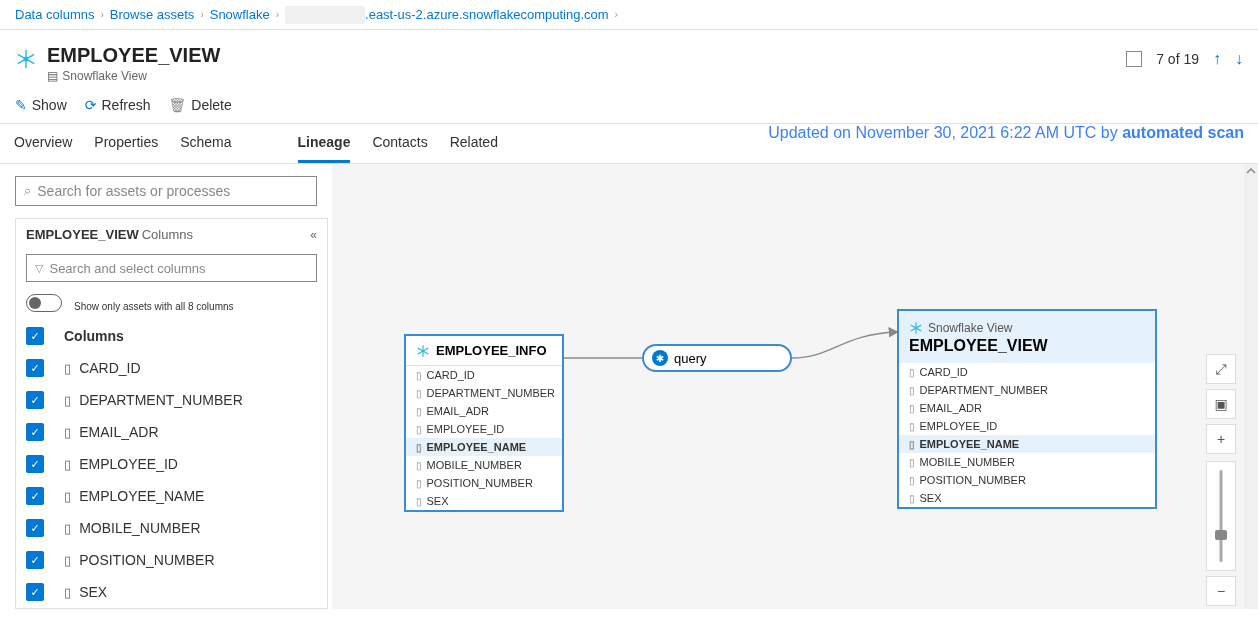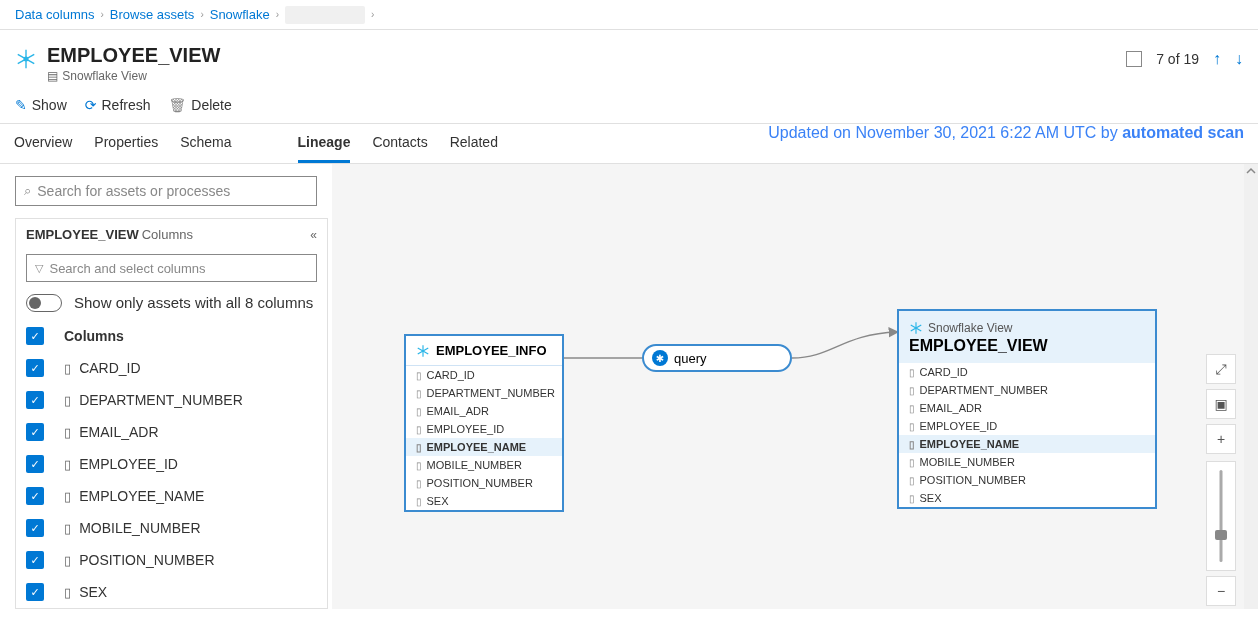--- a/index.html
+++ b/index.html
@@ -39,21 +39,21 @@
 
 .panel { border:1px solid #e0e0e0; margin:0 4px 0 15px; flex:1; display:flex; flex-direction:column; }
 .panel-hd { display:flex; align-items:center; padding:8px 10px; font-size:13px; }
 .panel-hd b { font-weight:600; color:#333; }
 .panel-hd .lbl { color:#666; margin-left:3px; }
 .panel-hd .coll { margin-left:auto; color:#666; cursor:pointer; font-size:12px; }
 
 .col-search { margin:4px 10px 8px; height:28px; border:1px solid #888; display:flex; align-items:center; padding:0 8px; font-size:13px; color:#888; }
 .col-search .filt { margin-right:6px; font-size:11px; }
 
-.toggle-row { display:flex; align-items:flex-start; padding:4px 10px 8px; font-size:15px; color:#333; gap:12px; }
+.toggle-row { display:flex; align-items:flex-end; padding:4px 10px 8px; font-size:10px; color:#333; gap:12px; }
 .toggle { width:36px; height:18px; border:1px solid #666; border-radius:10px; position:relative; background:#fff; }
 .toggle::before { content:''; position:absolute; left:2px; top:2px; width:12px; height:12px; background:#666; border-radius:50%; }
 
 .col-list { flex:1; overflow:auto; }
 .col-item { display:flex; align-items:center; height:32px; padding:0 10px; font-size:14px; color:#333; }
 .col-item .chk { width:18px; height:18px; background:#0078d4; border-radius:2px; display:flex; align-items:center; justify-content:center; color:#fff; font-size:11px; margin-right:20px; flex-shrink:0; }
 .col-item .colico { color:#666; margin-right:8px; font-size:13px; }
 .col-item.header span.label { font-weight:600; }
 .col-item.header .chk { margin-right:20px; }
 
@@ -86,20 +86,21 @@
 <body>
 
 <div class="breadcrumb">
   <a>Data columns</a>
     <span class="sep">›</span>
   <a>Browse assets</a>
     <span class="sep">›</span>
   <a>Snowflake</a>
     <span class="sep">›</span>
   <span class="grey"></span>
+  <a>.east-us-2.azure.snowflakecomputing.com</a>
     <span class="sep">›</span>
 </div>
 
 <div class="header-row">
   <svg class="sf-logo" viewBox="0 0 24 24">
       <g stroke="#29b5e8" stroke-width="1.5" fill="none">
         <line x1="12" y1="2" x2="12" y2="22"></line>
         <line x1="3" y1="7" x2="21" y2="17"></line>
         <line x1="3" y1="17" x2="21" y2="7"></line>
         <circle cx="12" cy="12" r="2" fill="#29b5e8"></circle>

